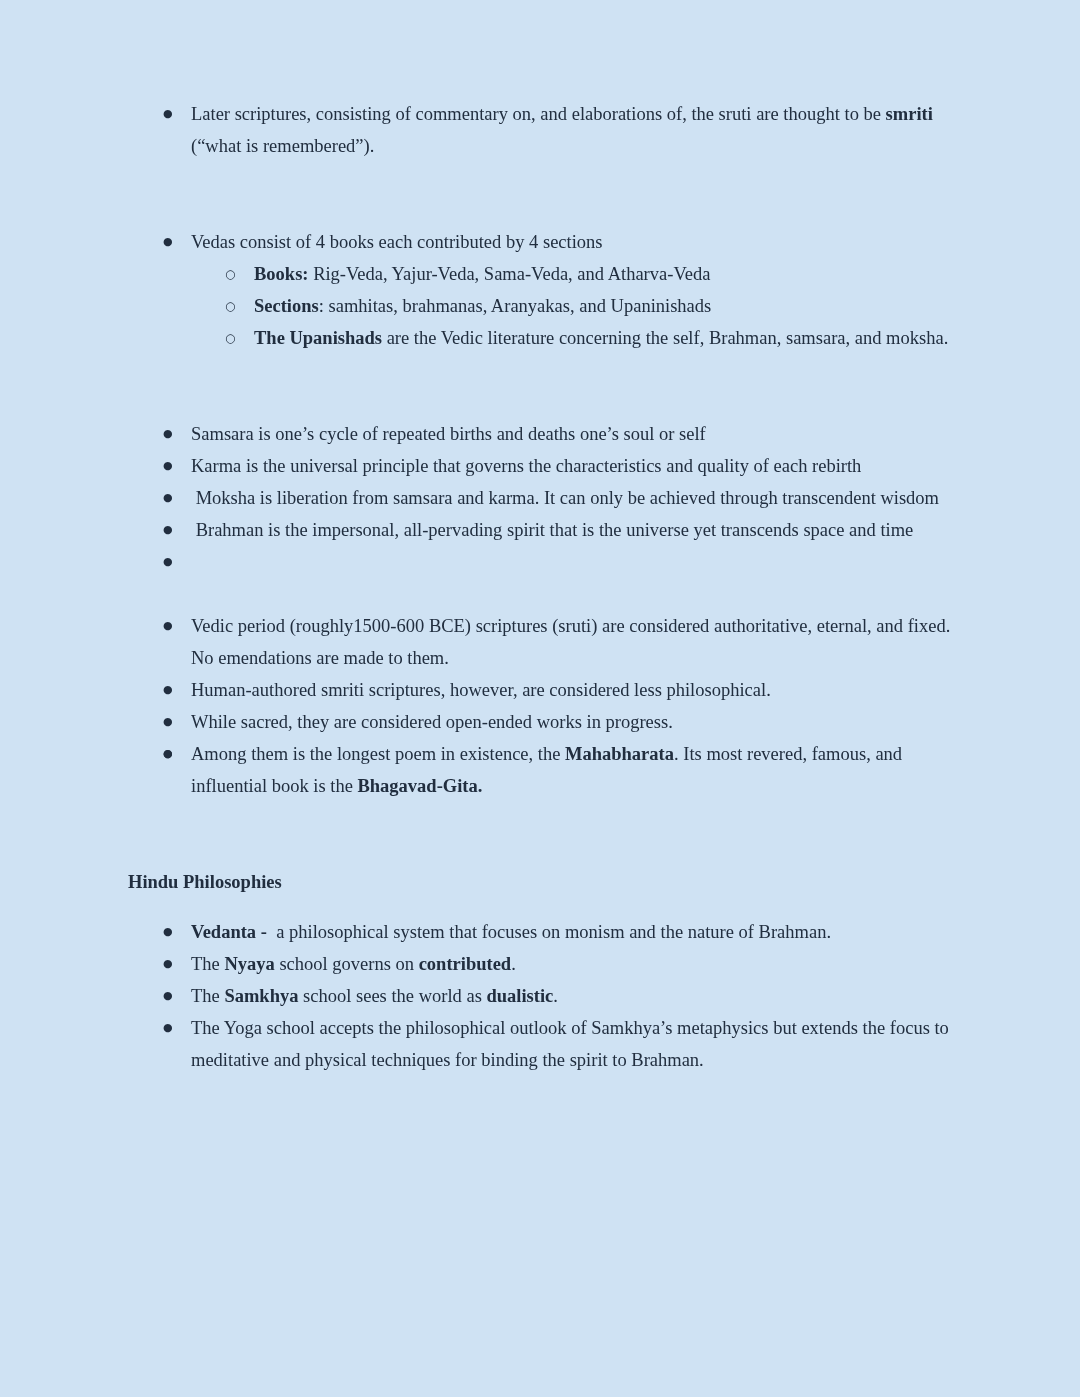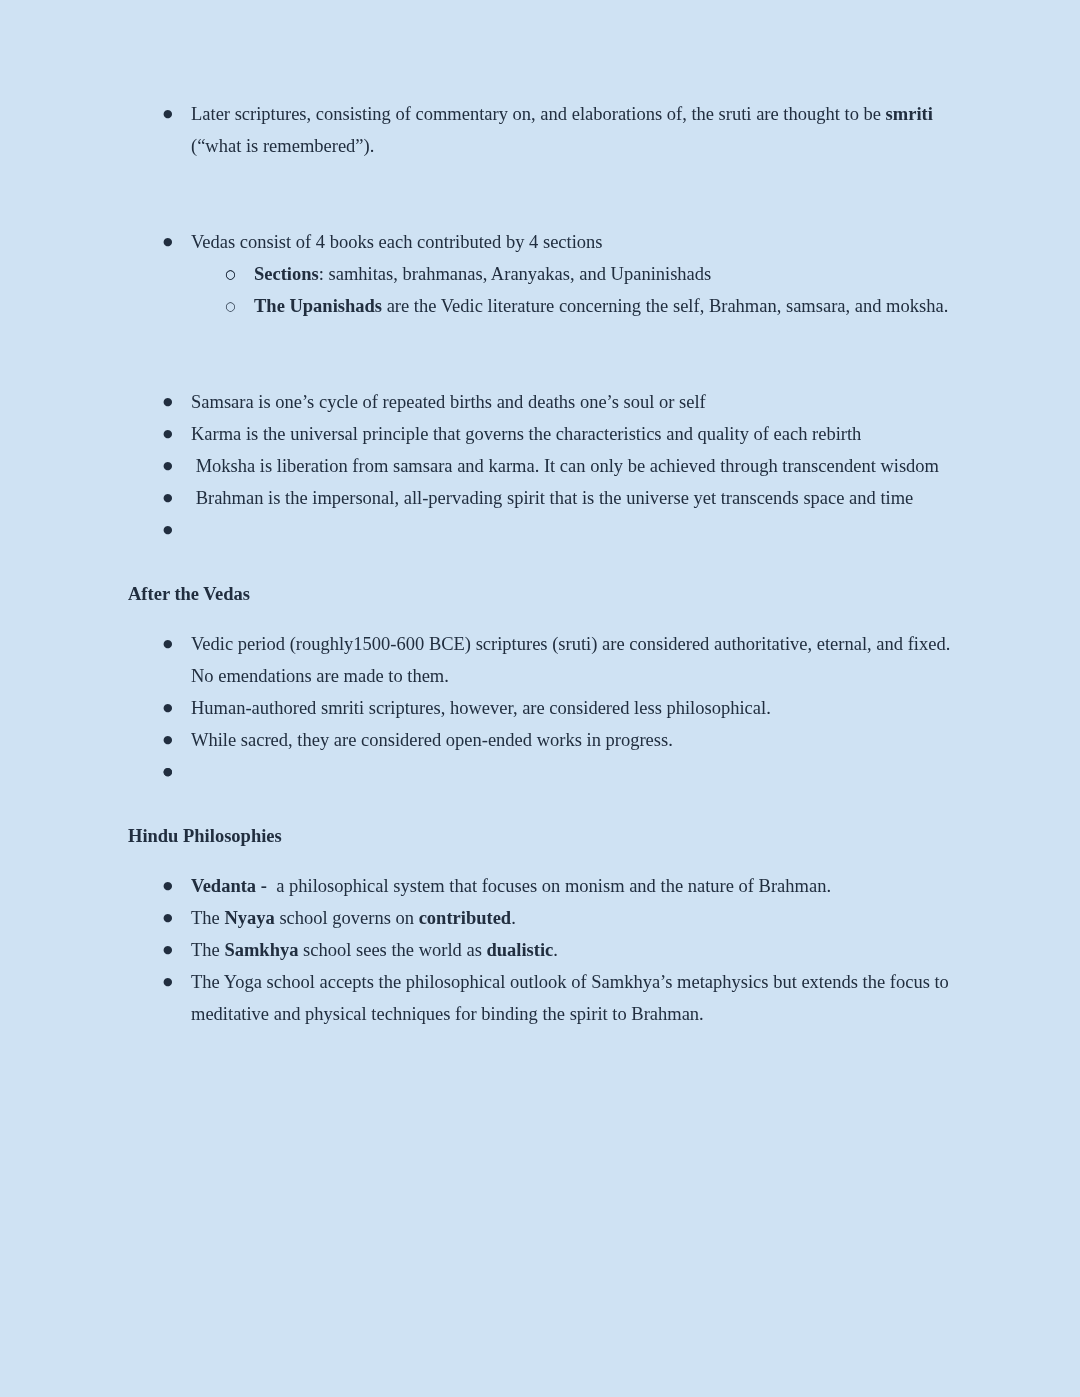--- a/index.html
+++ b/index.html
@@ -55,42 +55,41 @@
 <body style="background: rgb(207, 226, 243);">
 
 <div class="doc" style="color: rgb(33, 46, 63);">
     <div class="list">
       <div class="item l1"><span class="marker">●</span><span class="text"><span>Later scriptures, consisting of commentary on, and elaborations of, the sruti are thought to be </span><span class="b">smriti</span><span> (“what is remembered”).</span></span></div>
     </div>
     <div class="blank"></div>
     <div class="blank"></div>
     <div class="list">
       <div class="item l1"><span class="marker">●</span><span class="text"><span>Vedas consist of 4 books each contributed by 4 sections</span></span></div>
-      <div class="item l2"><span class="marker">○</span></div>
+      <div class="item l2"><span class="marker">○</span><span class="text"><span class="b">Books:</span><span> Rig-Veda, Yajur-Veda, Sama-Veda, and Atharva-Veda</span></span></div>
       <div class="item l2"><span class="marker">○</span><span class="text"><span class="b">Sections</span><span>: samhitas, brahmanas, Aranyakas, and Upaninishads</span></span></div>
       <div class="item l2"><span class="marker">○</span><span class="text"><span class="b">The Upanishads</span><span> are the Vedic literature concerning the self, Brahman, samsara, and moksha.</span></span></div>
     </div>
     <div class="blank"></div>
     <div class="blank"></div>
     <div class="list">
       <div class="item l1"><span class="marker">●</span><span class="text"><span>Samsara is one’s cycle of repeated births and deaths one’s soul or self</span></span></div>
       <div class="item l1"><span class="marker">●</span><span class="text"><span>Karma is the universal principle that governs the characteristics and quality of each rebirth</span></span></div>
       <div class="item l1"><span class="marker">●</span><span class="text"><span> Moksha is liberation from samsara and karma. It can only be achieved through transcendent wisdom</span></span></div>
       <div class="item l1"><span class="marker">●</span><span class="text"><span> Brahman is the impersonal, all-pervading spirit that is the universe yet transcends space and time</span></span></div>
       <div class="item l1"><span class="marker">●</span></div>
     </div>
     <div class="blank"></div>
     <div class="blank"></div>
-    <div class="heading"><span class="b">After the Vedas</span></div>
     <div class="list">
       <div class="item l1"><span class="marker">●</span><span class="text"><span>Vedic period (roughly1500-600 BCE) scriptures (sruti) are considered authoritative, eternal, and fixed. No emendations are made to them.</span></span></div>
       <div class="item l1"><span class="marker">●</span><span class="text"><span>Human-authored smriti scriptures, however, are considered less philosophical.</span></span></div>
       <div class="item l1"><span class="marker">●</span><span class="text"><span>While sacred, they are considered open-ended works in progress.</span></span></div>
       <div class="item l1"><span class="marker">●</span></div>
-      <div class="item l1"><span class="marker">●</span></div>
+      <div class="item l1"><span class="marker">●</span><span class="text"><span>Among them is the longest poem in existence, the </span><span class="b">Mahabharata</span><span>. Its most revered, famous, and influential book is the </span><span class="b">Bhagavad-Gita.</span></span></div>
     </div>
     <div class="blank"></div>
     <div class="blank"></div>
     <div class="heading"><span class="b">Hindu Philosophies</span></div>
     <div class="list">
       <div class="item l1"><span class="marker">●</span><span class="text"><span class="b">Vedanta -</span><span>  a philosophical system that focuses on monism and the nature of Brahman.</span></span></div>
       <div class="item l1"><span class="marker">●</span><span class="text"><span>The </span><span class="b">Nyaya</span><span> school governs on </span><span class="b">contributed</span><span>.</span></span></div>
       <div class="item l1"><span class="marker">●</span><span class="text"><span>The </span><span class="b">Samkhya</span><span> school sees the world as </span><span class="b">dualistic</span><span>.</span></span></div>
       <div class="item l1"><span class="marker">●</span><span class="text"><span>The Yoga school accepts the philosophical outlook of Samkhya’s metaphysics but extends the focus to meditative and physical techniques for binding the spirit to Brahman.</span></span></div>
     </div>

